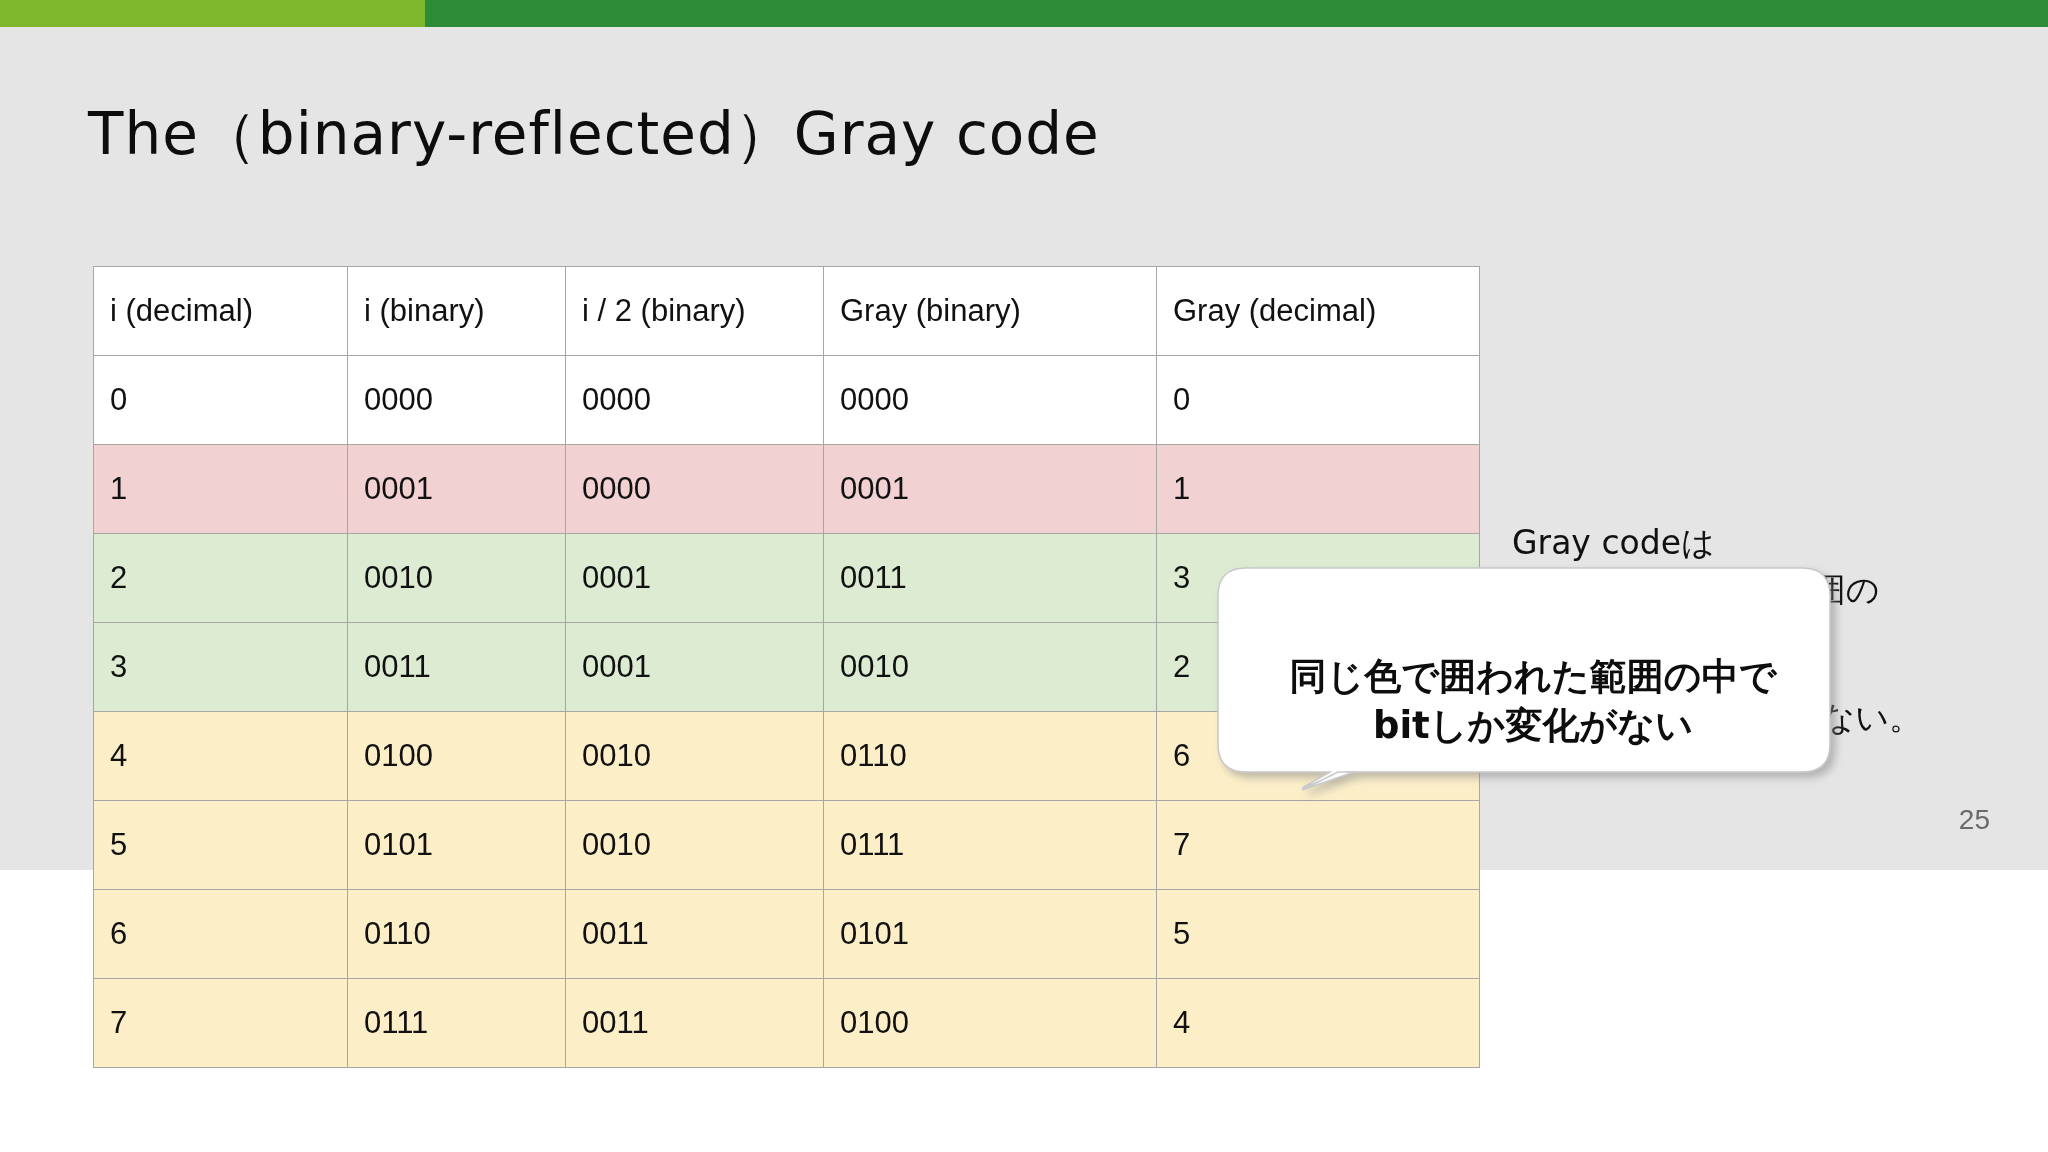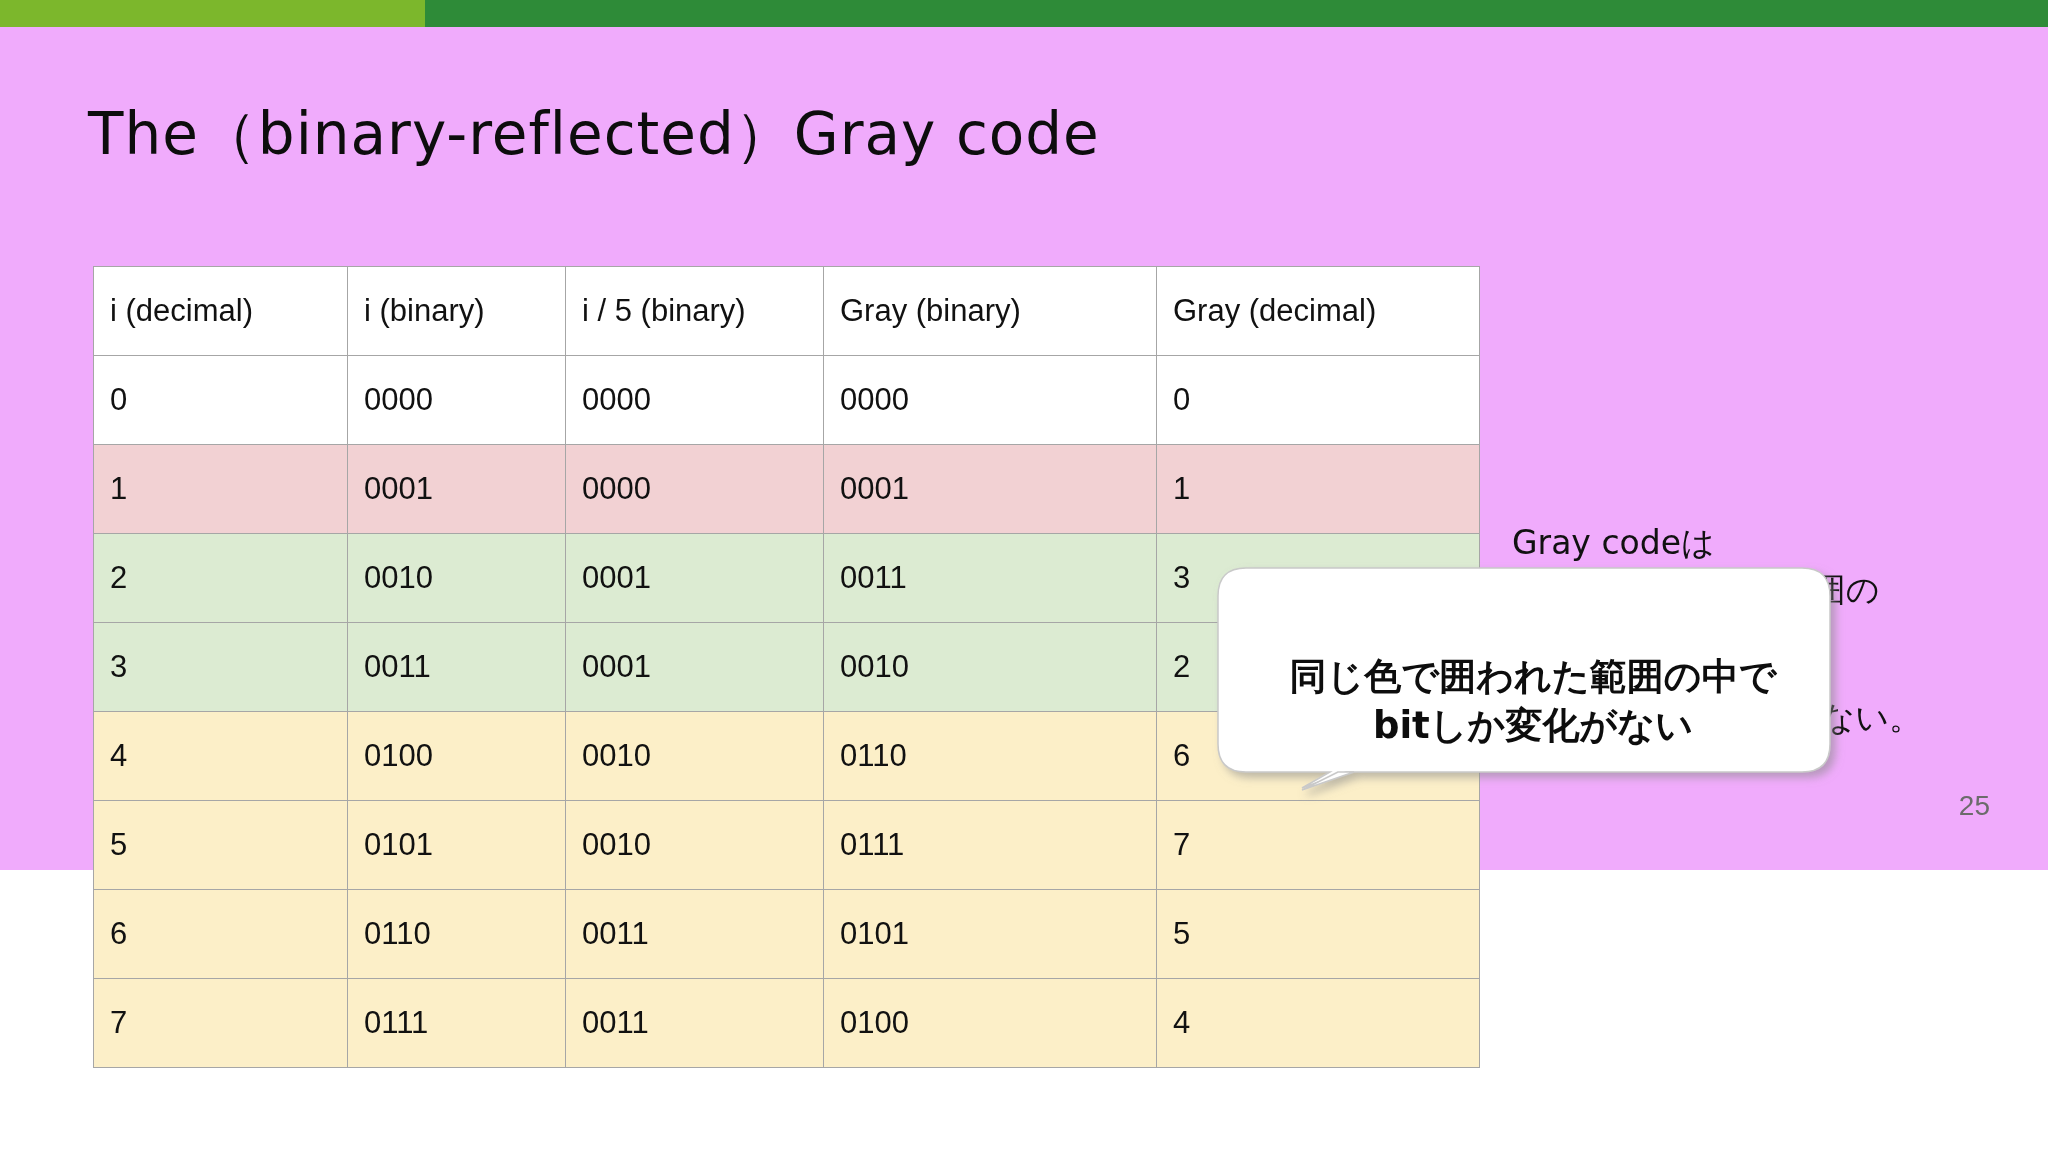--- a/index.html
+++ b/index.html
@@ -5,21 +5,21 @@
   * { box-sizing: border-box; margin: 0; padding: 0; }
   html, body {
     width: 2048px; height: 1152px;
     background: #ffffff;
     font-family: "Liberation Sans", sans-serif;
     overflow: hidden;
   }
   #slide {
     position: relative;
     width: 2048px; height: 870px;
-    background: #f0abfc;
+    background: #e5e5e5;
   }
 
   
   .topbar {
     position: absolute; top: 0; left: 0;
     width: 2048px; height: 27px;
     display: flex;
   }
   .topbar-left  { width: 425px;  height: 100%; background: #7CB72C; }
   .topbar-right { flex: 1 1 auto; height: 100%; background: #2E8B38; }
@@ -102,21 +102,21 @@
     color: #0d0d0d;
     font-family: "DejaVu Sans", sans-serif;
     z-index: 6;
     white-space: nowrap;
     margin-top: 32px;
   }
 
   
   .page-number {
     position: absolute;
-    right: 58px; bottom: 48px;
+    right: 58px; bottom: 34px;
     font-size: 28px;
     color: #6b6b6b;
   }
 </style>
 </head>
 <body>
 
 <div id="slide">
 
   <div class="topbar">
@@ -131,21 +131,21 @@
       <col class="c0">
         <col class="c1">
         <col class="c2">
         <col class="c3">
         <col class="c4">
     </colgroup>
     <thead>
       <tr>
         <th>i (decimal)</th>
         <th>i (binary)</th>
-        <th>i / 5 (binary)</th>
+        <th>i / 2 (binary)</th>
         <th>Gray (binary)</th>
         <th>Gray (decimal)</th>
       </tr>
     </thead>
     <tbody>
       <tr class="rowfill-white">
         <td>0</td>
         <td>0000</td>
         <td>0000</td>
         <td>0000</td>

